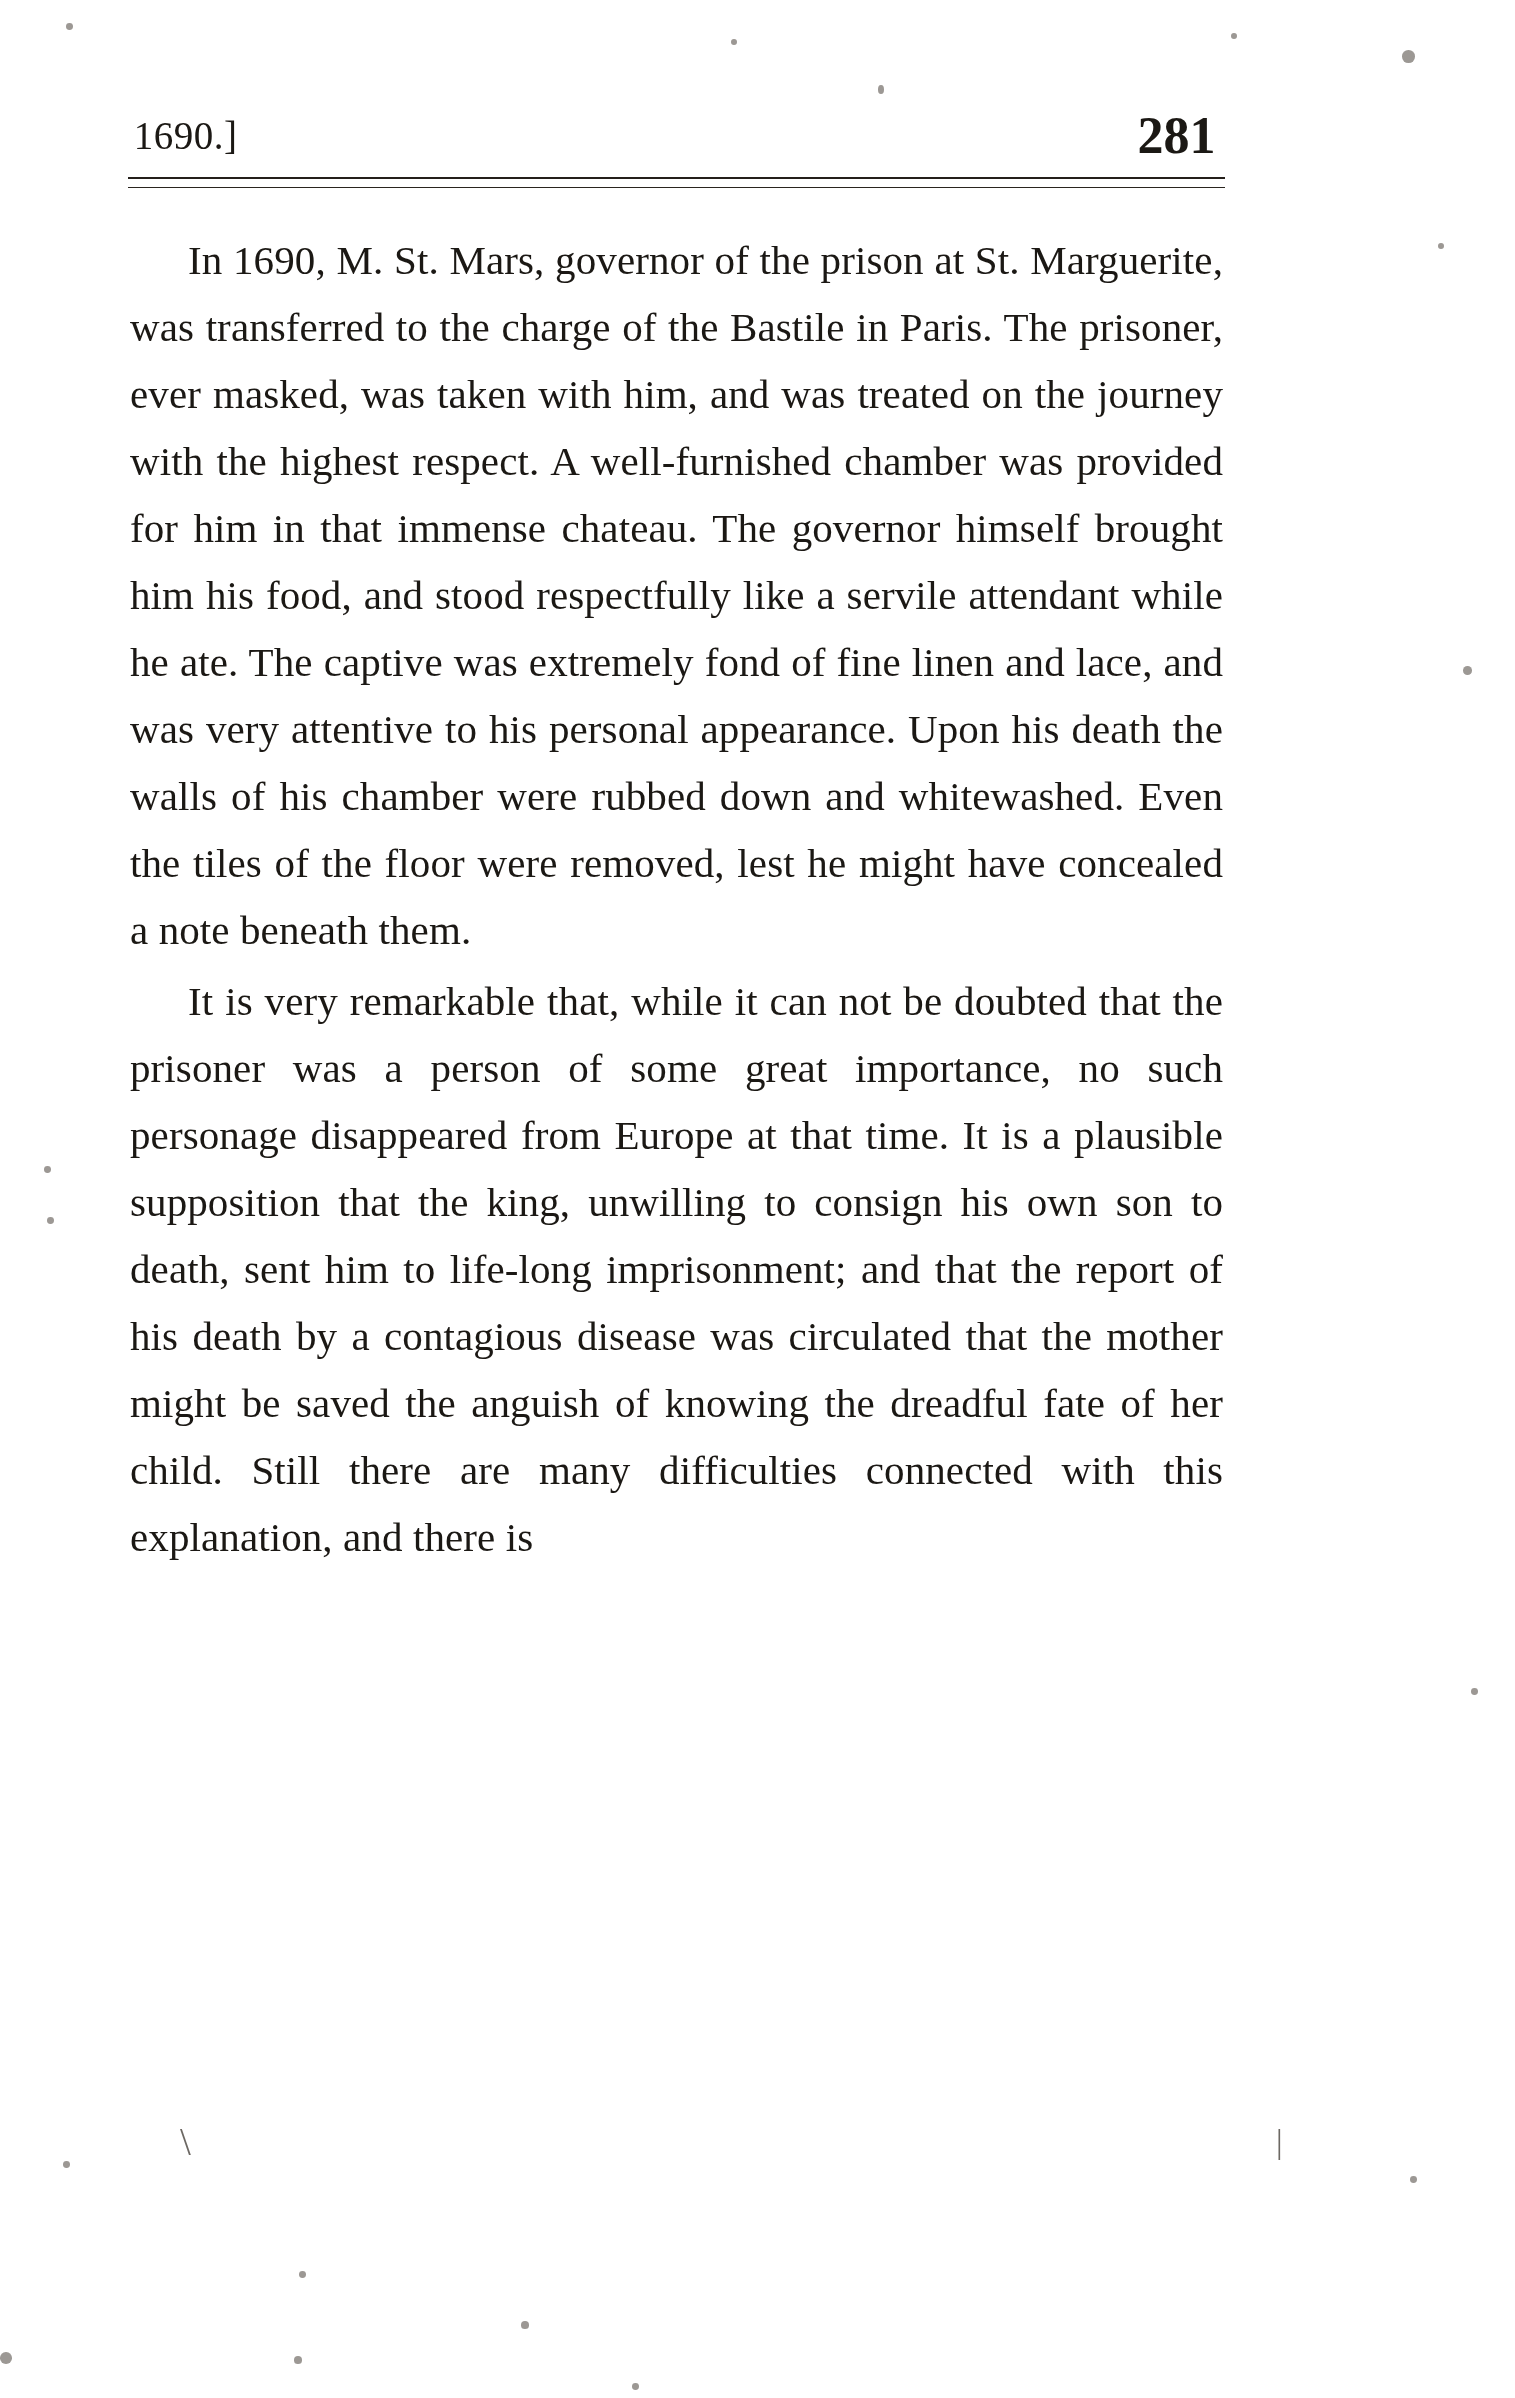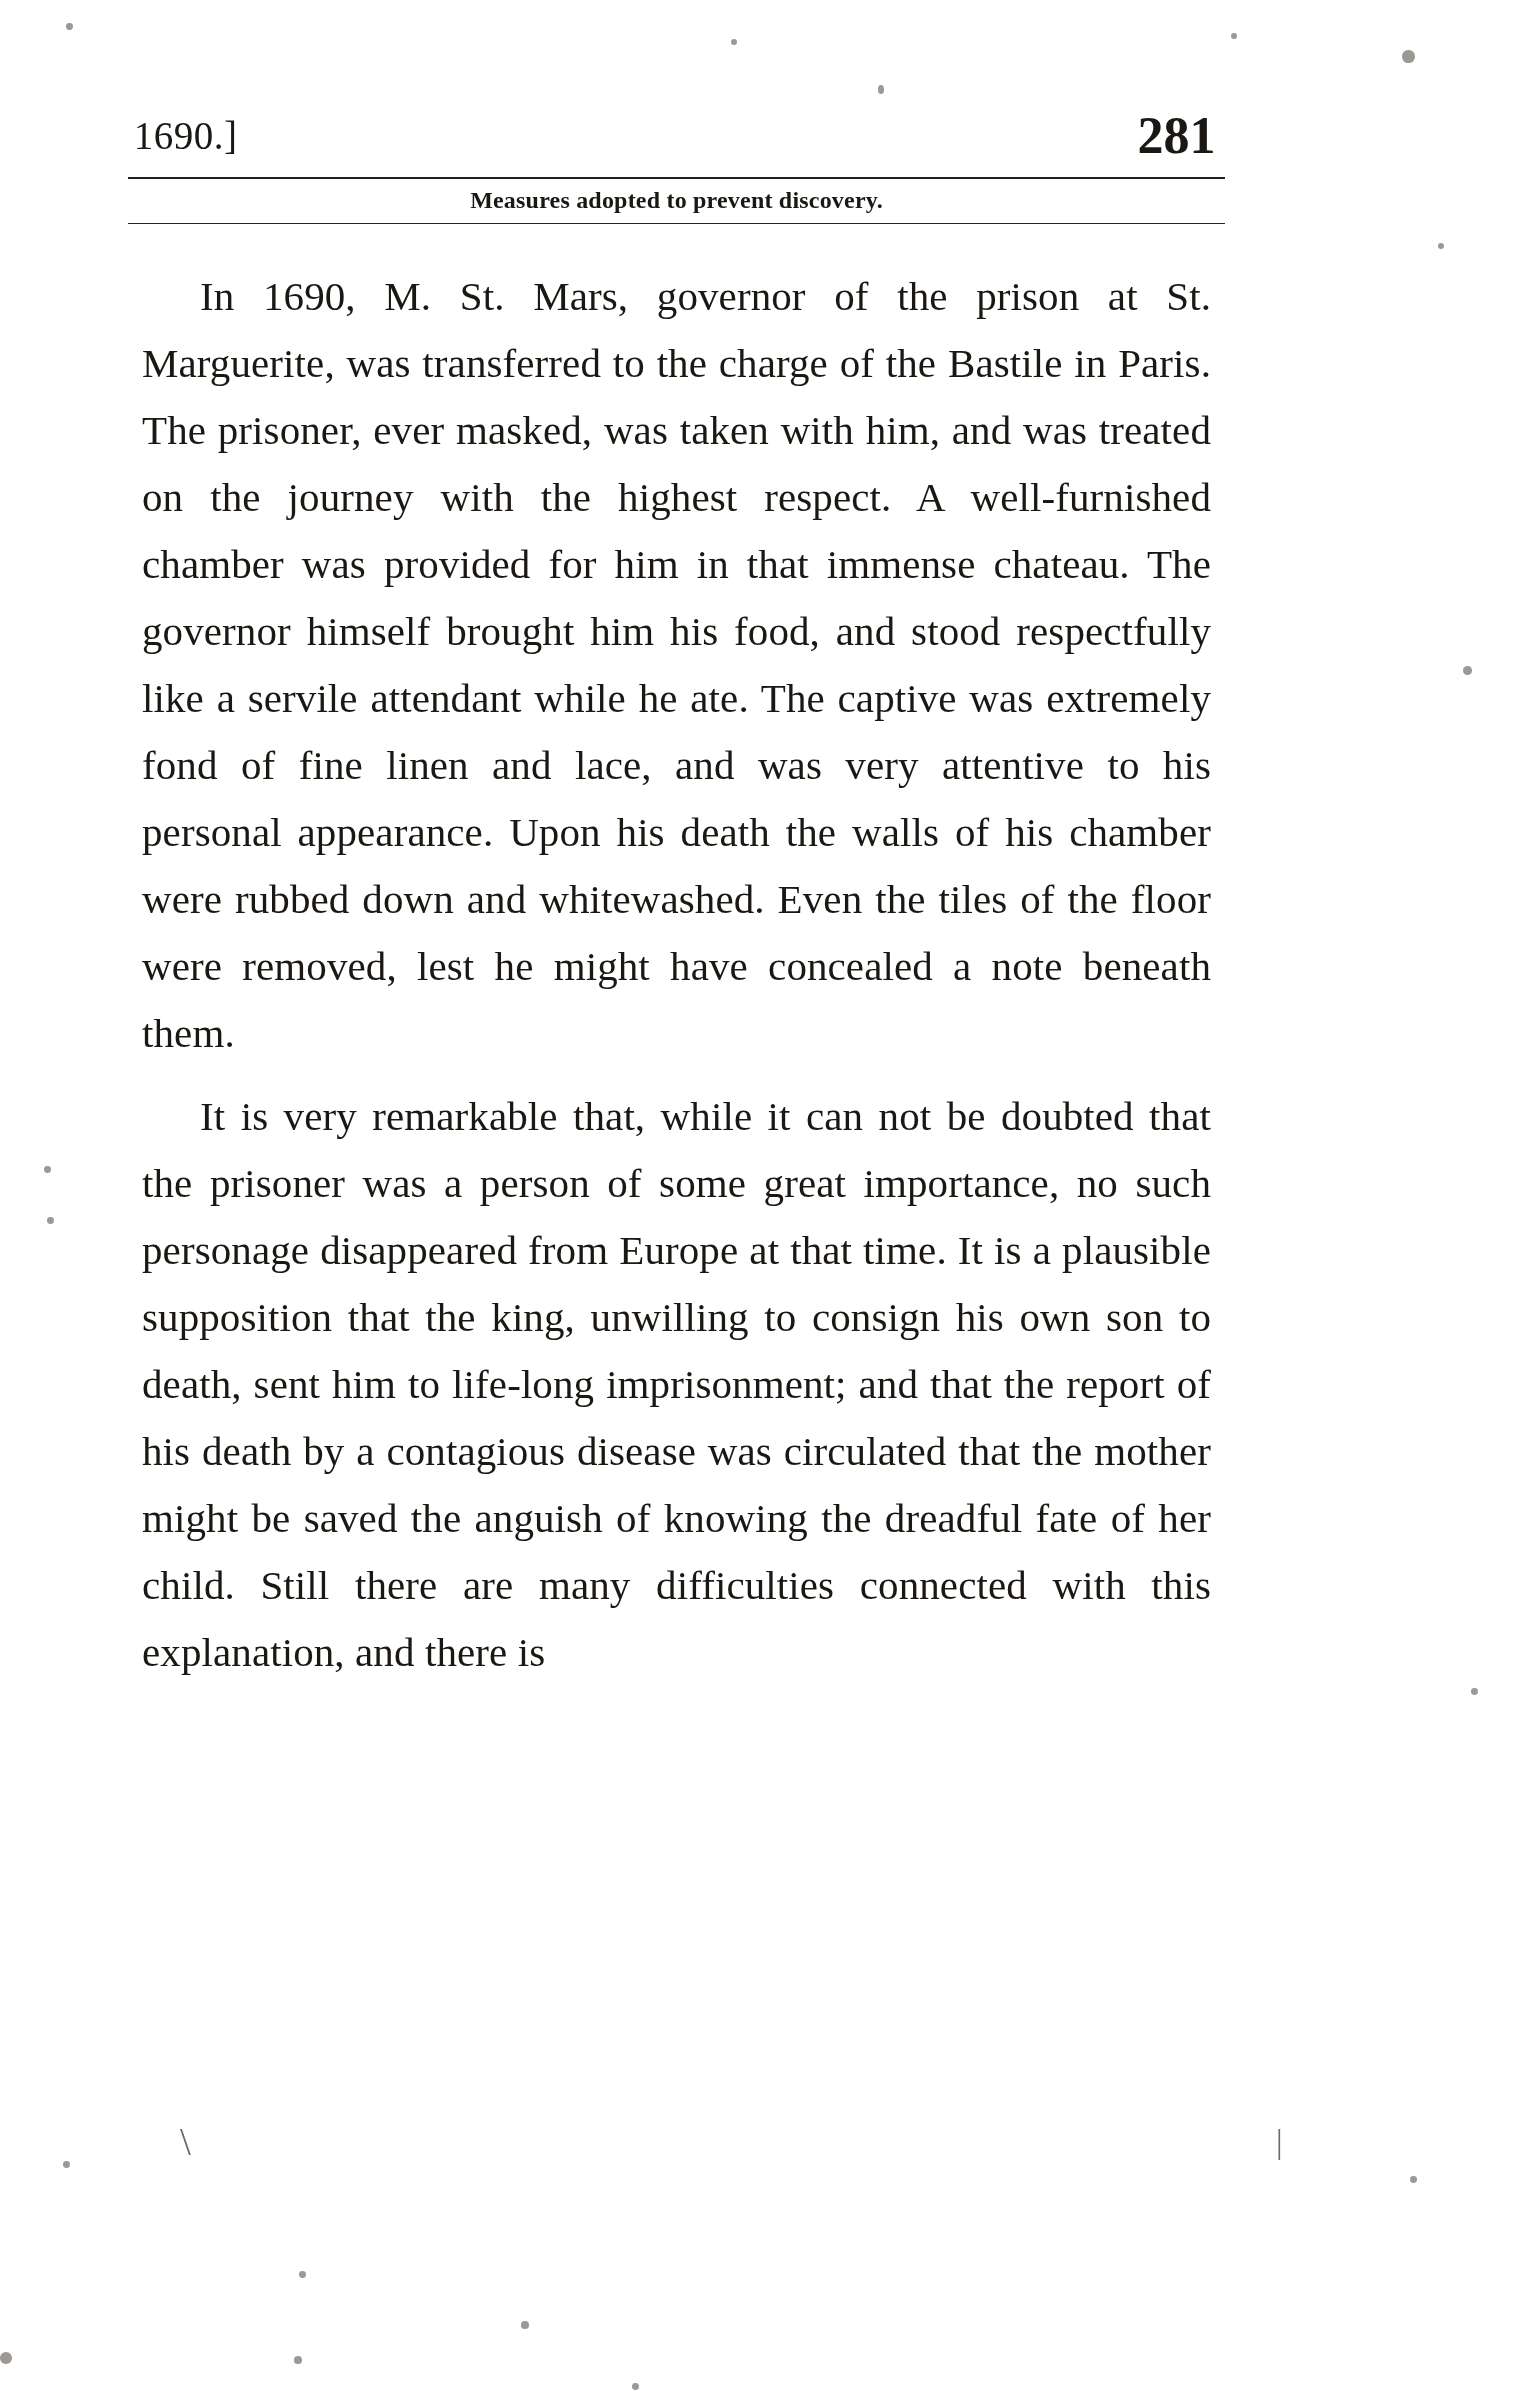--- a/index.html
+++ b/index.html
@@ -77,21 +77,21 @@
   
   .body {
     margin-top: 39px;
     font-size: 41px;
     line-height: 67px;
     text-align: justify;
     text-align-last: left;
     letter-spacing: 0.1px;
   }
   .body p {
-    margin: 16px;
+    margin: 4px;
     text-indent: 58px;
   }
   .body p + p {
     margin-top: 0;
   }
   .body p.last {
     text-align-last: left;
   }
 
   
@@ -125,21 +125,20 @@
 
 <div class="page">
 
   <div class="runhead">
     <span class="folio-left">1690.]</span>
     <span class="folio-right">281</span>
   </div>
 
   <hr class="rule">
 
-  <div class="subhead">Measures adopted to prevent discovery.</div>
 
   <hr class="rule thin">
 
   <div class="body">
     <p>In 1690, M. St. Mars, governor of the prison at St. Marguerite, was transferred to the charge of the Bastile in Paris. The prisoner, ever masked, was taken with him, and was treated on the journey with the highest respect. A well-furnished chamber was provided for him in that immense chateau. The governor himself brought him his food, and stood respectfully like a servile attendant while he ate. The captive was extremely fond of fine linen and lace, and was very attentive to his personal appearance. Upon his death the walls of his chamber were rubbed down and whitewashed. Even the tiles of the floor were removed, lest he might have concealed a note beneath them.</p>
     <p class="last">It is very remarkable that, while it can not be doubted that the prisoner was a person of some great importance, no such personage disappeared from Europe at that time. It is a plausible supposition that the king, unwilling to consign his own son to death, sent him to life-long imprisonment; and that the report of his death by a contagious disease was circulated that the mother might be saved the anguish of knowing the dreadful fate of her child. Still there are many difficulties connected with this explanation, and there is</p>
   </div>
 
 </div>
 

